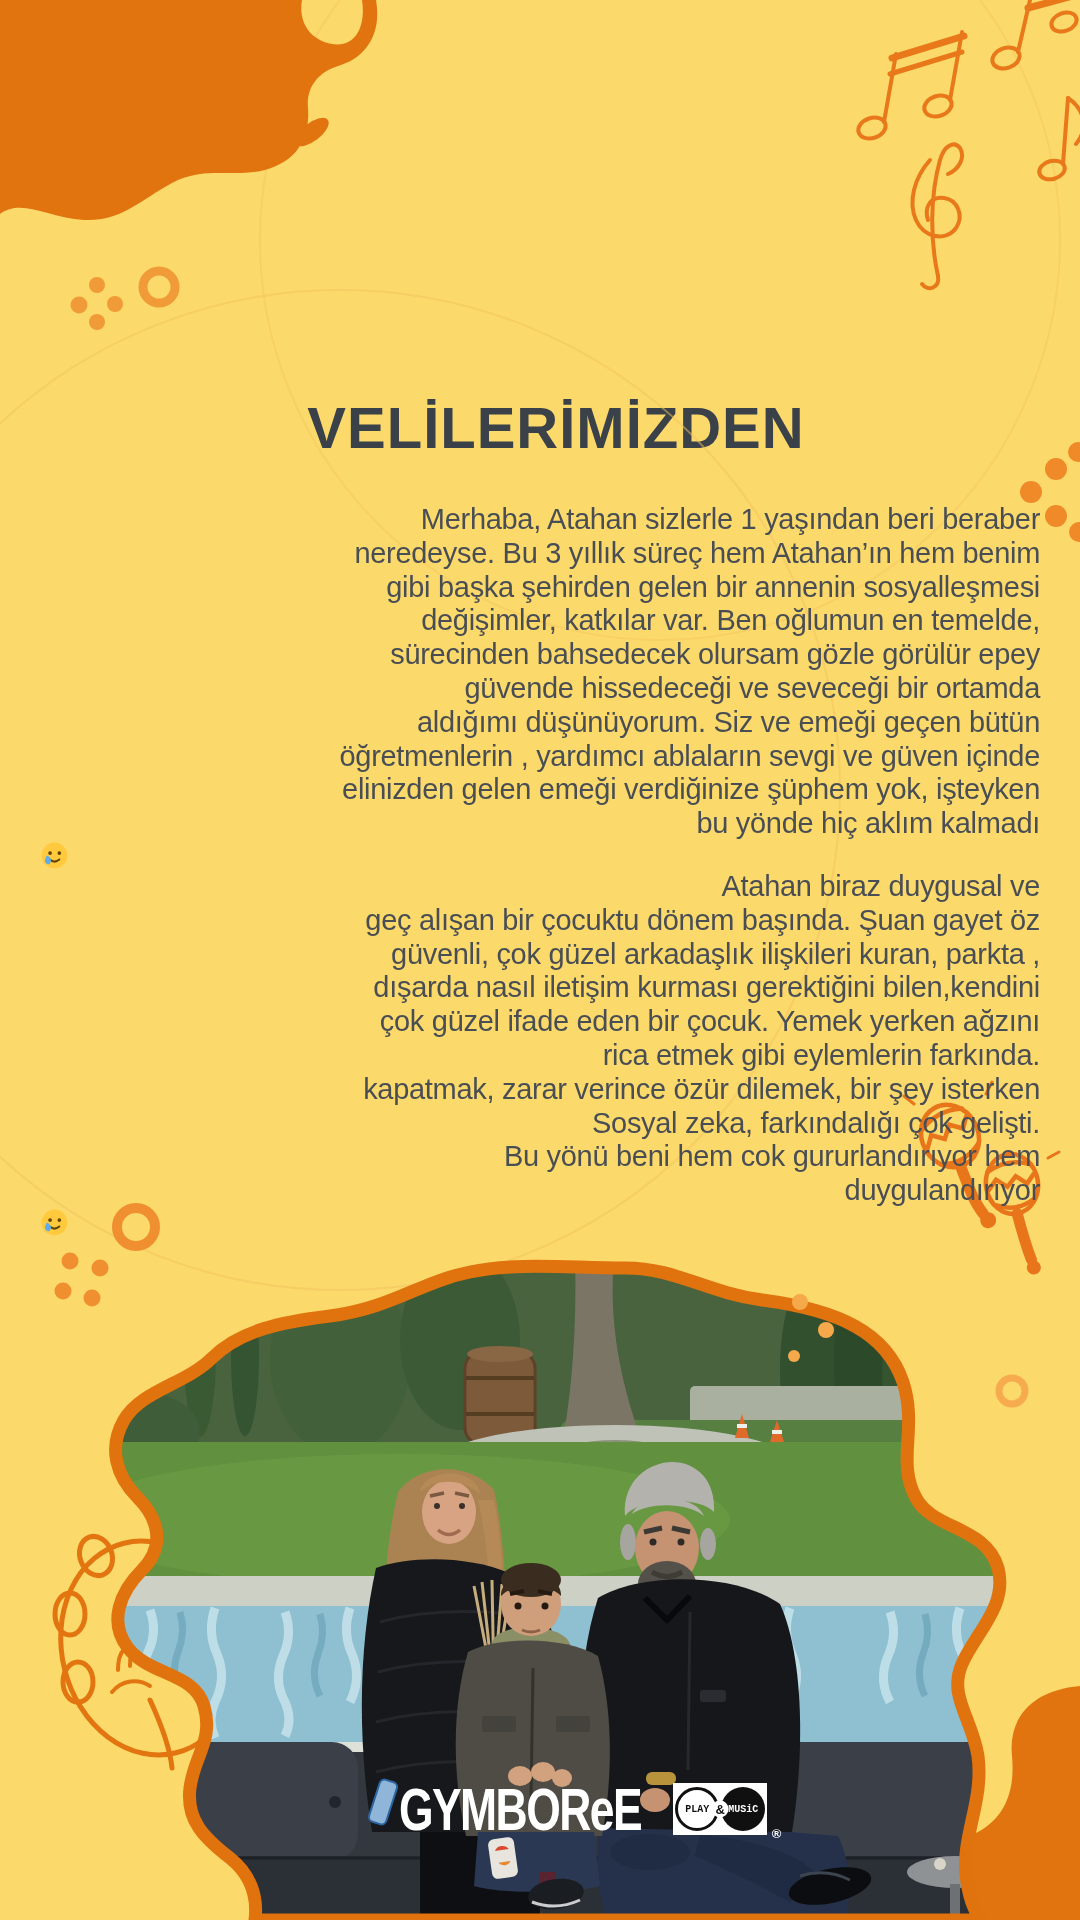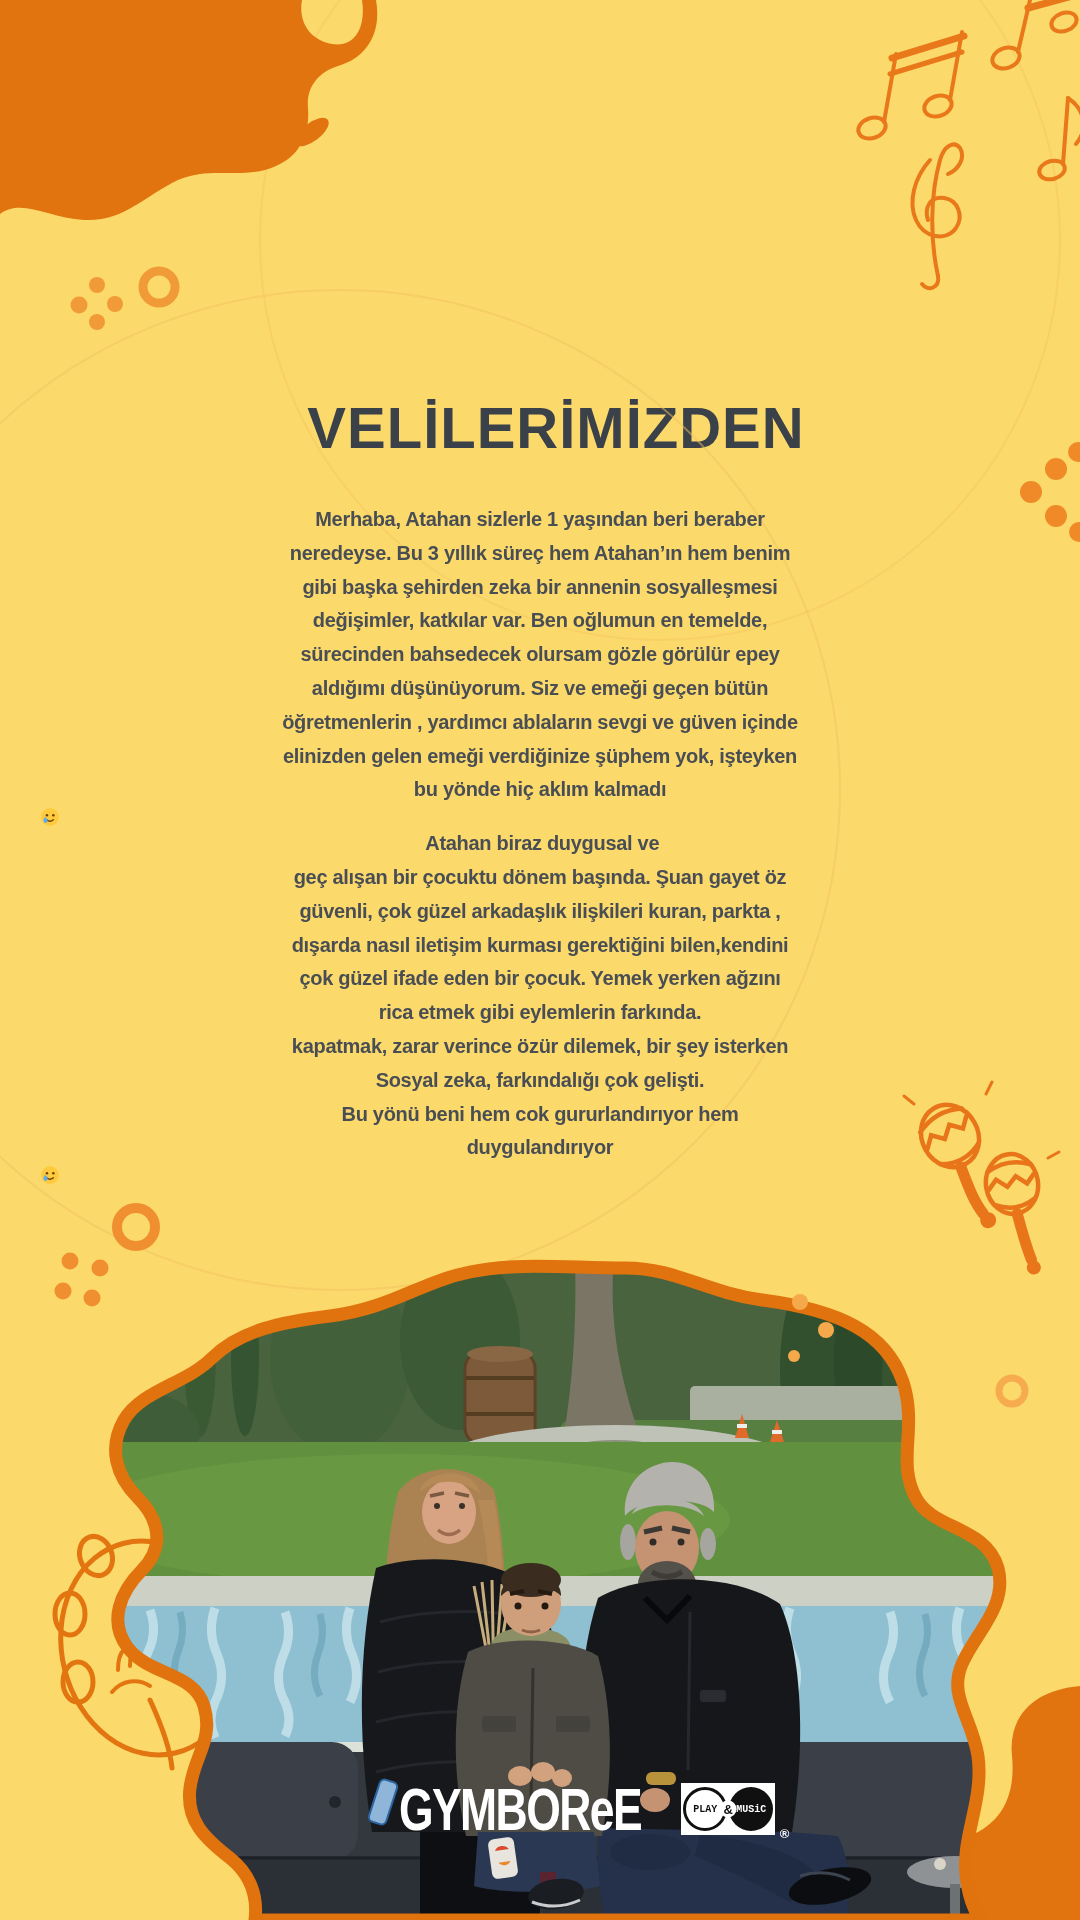--- a/index.html
+++ b/index.html
@@ -4,25 +4,25 @@
 <style>
   html,body{margin:0;padding:0;background:#FCD96B;}
   .stage{position:relative;width:1080px;height:1920px;background:#FCD96B;overflow:hidden;
          font-family:"Liberation Sans",sans-serif;}
   .layer{position:absolute;inset:0;}
   svg{display:block;}
 
   .title{position:absolute;top:378px;left:0;width:1080px;text-align:center;
          font-size:58px;font-weight:bold;letter-spacing:1px;color:#3A4149;margin:16px;}
   .testimonial{position:absolute;top:503px;left:40px;width:1000px;z-index:3;}
-  .line{font-size:20px;line-height:33.8px;font-weight:bold;letter-spacing:-0.3px;
-        color:#494E54;text-align:center;white-space:pre;}
+  .line{font-size:29px;line-height:33.8px;font-weight:normal;letter-spacing:-0.3px;
+        color:#494E54;text-align:right;white-space:pre;}
   .emo{width:1em;height:1em;vertical-align:-0.13em;}
 
-  .logo{position:absolute;top:1776px;left:399px;display:flex;align-items:center;gap:8px;z-index:6;}
+  .logo{position:absolute;top:1776px;left:399px;display:flex;align-items:center;z-index:6;}
   .brand{font-size:57px;font-weight:bold;color:#fff;letter-spacing:-2px;
          transform:scale(0.78,1.04);transform-origin:left center;white-space:nowrap;}
   .badge{position:relative;width:94px;height:52px;background:#fff;flex:0 0 auto;margin-left:-36px;}
   .badge .circ{position:absolute;top:4px;width:44px;height:44px;border-radius:50%;
          display:flex;align-items:center;justify-content:center;font-weight:bold;font-family:Liberation Mono, monospace;}
   .badge .play{left:2px;background:#fff;border:3px solid #101010;color:#101010;
          font-size:10px;width:38px;height:38px;}
   .badge .music{right:2px;background:#101010;color:#fff;font-size:10px;}
   .badge .amp{position:absolute;left:50%;top:50%;transform:translate(-50%,-50%);
          width:17px;height:17px;border-radius:50%;background:#fff;color:#101010;
@@ -313,23 +313,24 @@
         <circle cx="826" cy="1330" r="8"></circle>
         <circle cx="794" cy="1356" r="6"></circle>
     </g>
   </svg>
 
   <h1 class="title">VELİLERİMİZDEN</h1>
 
   <div class="testimonial">
     <div class="line">Merhaba, Atahan sizlerle 1 yaşından beri beraber</div>
     <div class="line">neredeyse. Bu 3 yıllık süreç hem Atahan’ın hem benim</div>
-    <div class="line">gibi başka şehirden zeka bir annenin sosyalleşmesi</div>
+    <div class="line">gibi başka şehirden gelen bir annenin sosyalleşmesi</div>
     <div class="line">değişimler, katkılar var. Ben oğlumun en temelde,</div>
     <div class="line">sürecinden bahsedecek olursam gözle görülür epey</div>
+    <div class="line">güvende hissedeceği ve seveceği bir ortamda</div>
     <div class="line">aldığımı düşünüyorum. Siz ve emeği geçen bütün</div>
     <div class="line">öğretmenlerin , yardımcı ablaların sevgi ve güven içinde</div>
     <div class="line">elinizden gelen emeği verdiğinize şüphem yok, işteyken</div>
     <div class="line">bu yönde hiç aklım kalmadı<svg class="emo" viewBox="0 0 36 36">
           <circle cx="18" cy="18" r="16" fill="#FFCA3E"></circle>
           <circle cx="12.5" cy="15" r="2.3" fill="#664500"></circle>
           <circle cx="24" cy="15" r="2.3" fill="#664500"></circle>
           <path d="M12,23 q6,5 12,0" stroke="#664500" stroke-width="2.6" fill="none" stroke-linecap="round"></path>
           <path d="M8.5,18 q-4.5,7.5 -0.5,10 q4.5,2.5 5.5,-3 q0.5,-4.5 -5,-7 Z" fill="#5DADEC"></path>
         </svg> Atahan biraz duygusal ve</div>

